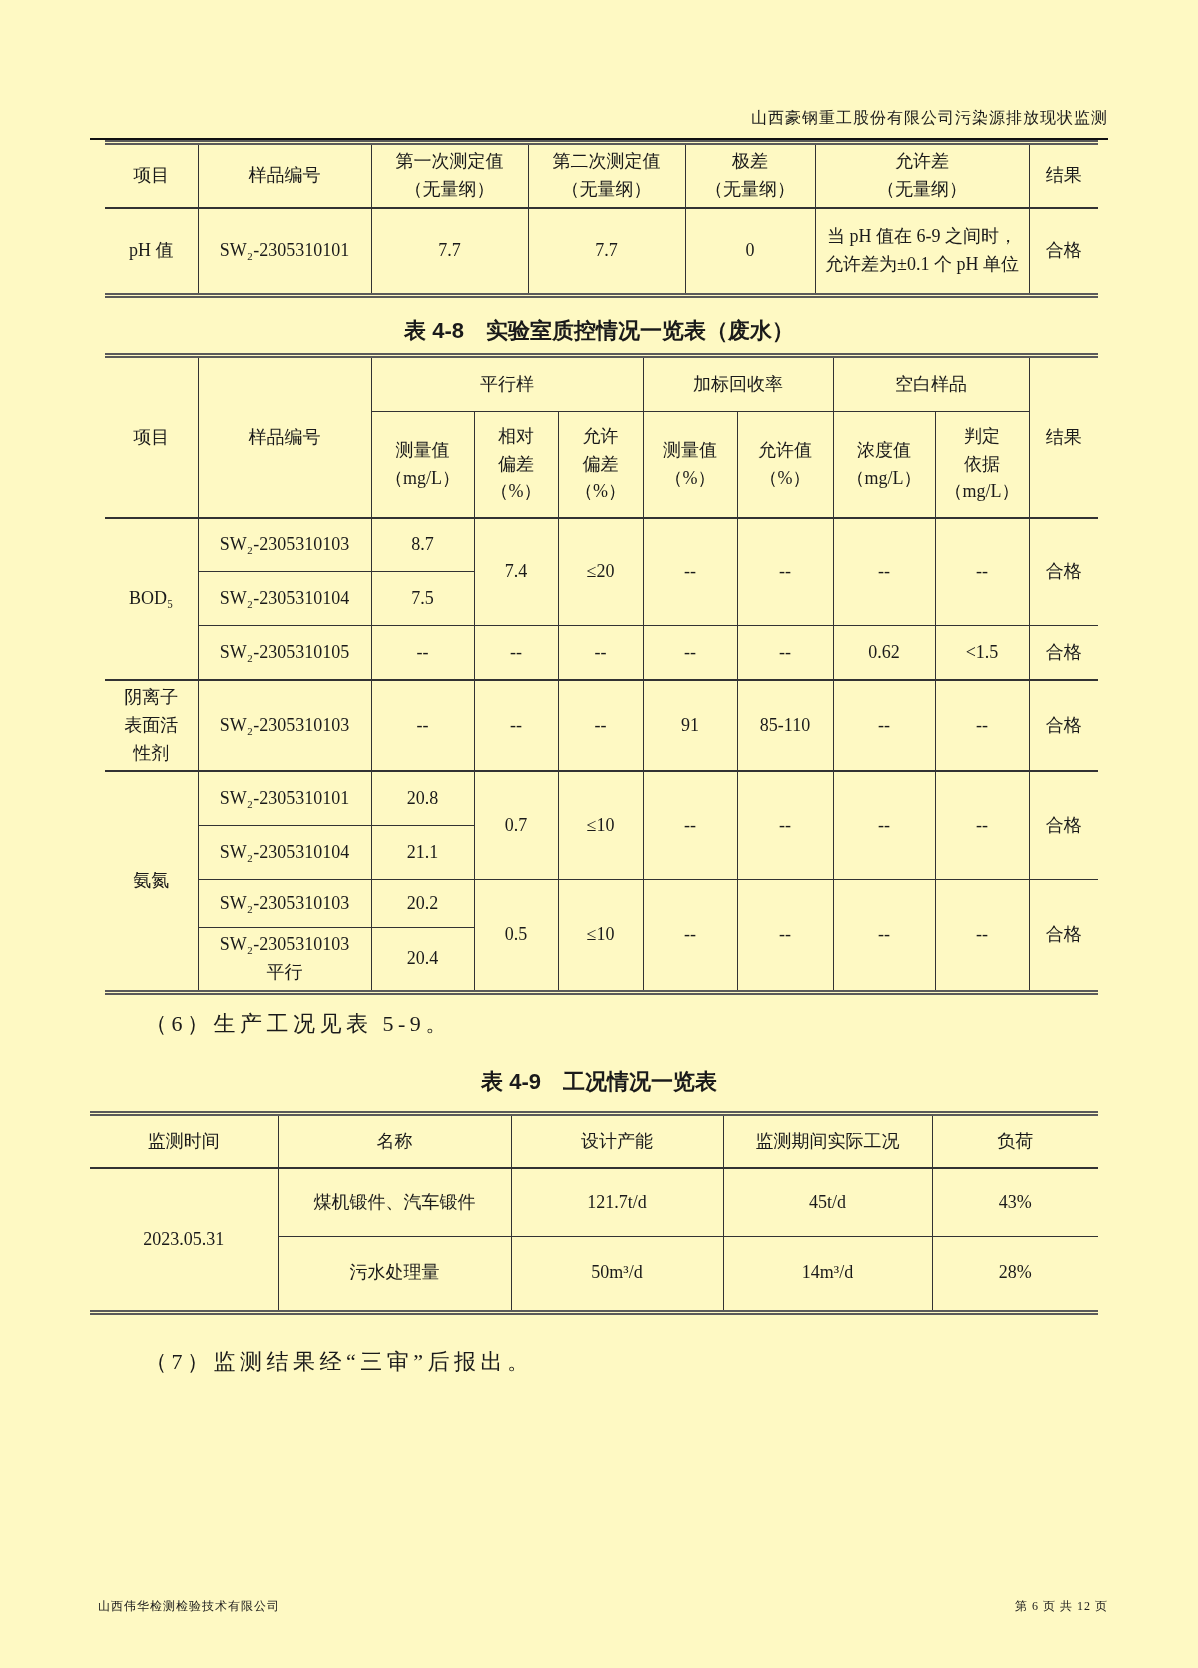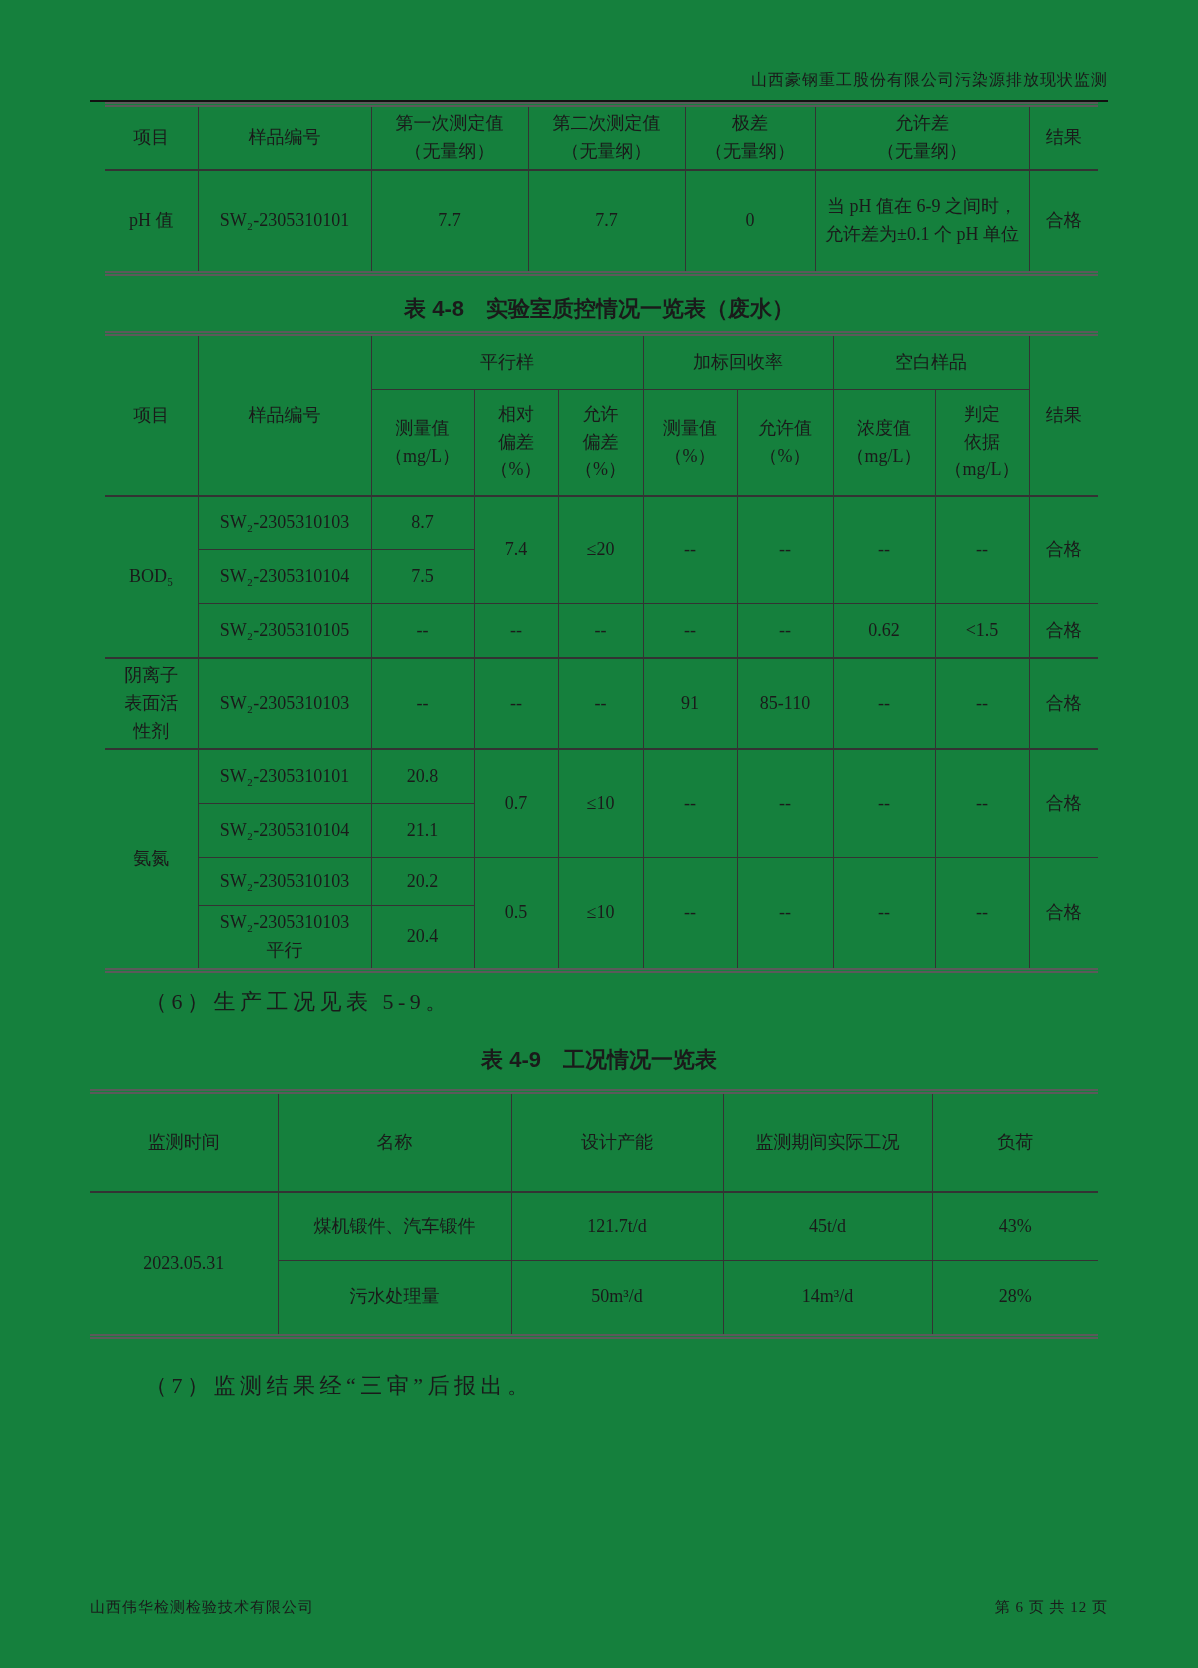--- a/index.html
+++ b/index.html
@@ -1,24 +1,24 @@
 <!DOCTYPE html>
 <html><head>
 <meta charset="utf-8">
 <style>
   * { box-sizing: border-box; }
   html, body { margin: 0; padding: 0; background: #e8e8e8; }
   .page {
     position: relative;
     width: 1198px; height: 1668px;
     margin: 0 auto;
-    background: #15803d;
+    background: #fef9c3;
     font-family: "Liberation Serif", "DejaVu Serif", serif;
     color: #1a1a1a;
-    padding: 70px 90px 0 90px;
+    padding: 108px 90px 0 90px;
   }
   
   .doc-header {
     text-align: right;
     font-size: 16px;
     line-height: 20px;
     padding-bottom: 10px;
     border-bottom: 2px solid #111;
     letter-spacing: 1px;
   }
@@ -65,24 +65,24 @@
     line-height: 58px;
     letter-spacing: 4.5px;
     text-indent: 2.5em;
   }
   .p5 { margin-top: 14px; text-align: justify; }
   .p6 { margin-top: 0; }
   .p7 { margin-top: 18px; }
   
   .doc-footer {
     position: absolute;
-    left: 90px; right: 90px; top: 1598px;
+    left: 98px; right: 90px; top: 1598px;
     display: flex;
     justify-content: space-between;
-    font-size: 15px;
+    font-size: 12px;
     letter-spacing: 1px;
     text-align: center;
   }
 </style>
 </head>
 <body>
 
 <div class="page">
 
   <div class="doc-header">
@@ -109,21 +109,21 @@
         <th class="deep">第二次测定值
 （无量纲）</th>
         <th class="deep">极差
 （无量纲）</th>
         <th class="deep">允许差
 （无量纲）</th>
         <th class="deep">结果</th>
       </tr>
     </thead>
     <tbody>
-      <tr style="height:104px">
+      <tr style="height:88px">
         <td>pH 值</td>
         <td>SW₂-2305310101</td>
         <td>7.7</td>
         <td>7.7</td>
         <td>0</td>
         <td>当 pH 值在 6-9 之间时，允许差为±0.1 个 pH 单位</td>
         <td>合格</td>
       </tr>
     </tbody>
   </table>
@@ -255,21 +255,21 @@
 
   <table class="rpt t49">
     <colgroup>
       <col style="width:188px">
         <col style="width:233px">
         <col style="width:212px">
       <col style="width:209px">
         <col style="width:166px">
     </colgroup>
     <thead>
-      <tr style="height:101px">
+      <tr style="height:55px">
         <th class="deep">监测时间</th>
         <th class="deep">名称</th>
         <th class="deep">设计产能</th>
         <th class="deep">监测期间实际工况</th>
         <th class="deep">负荷</th>
       </tr>
     </thead>
     <tbody>
       <tr style="height:68px">
         <td rowspan="2">2023.05.31</td>

